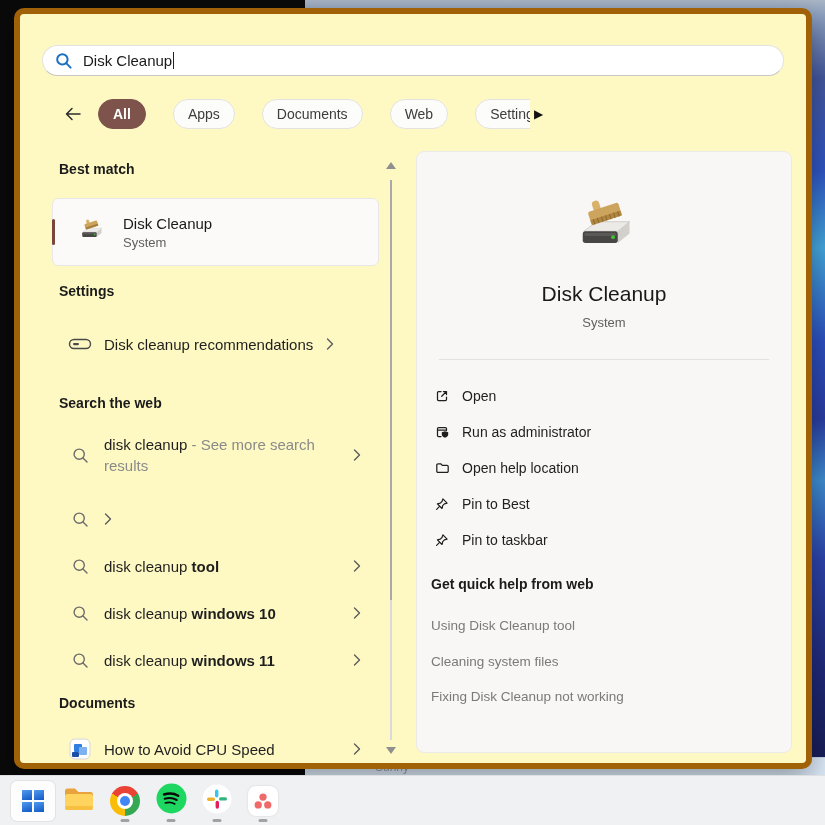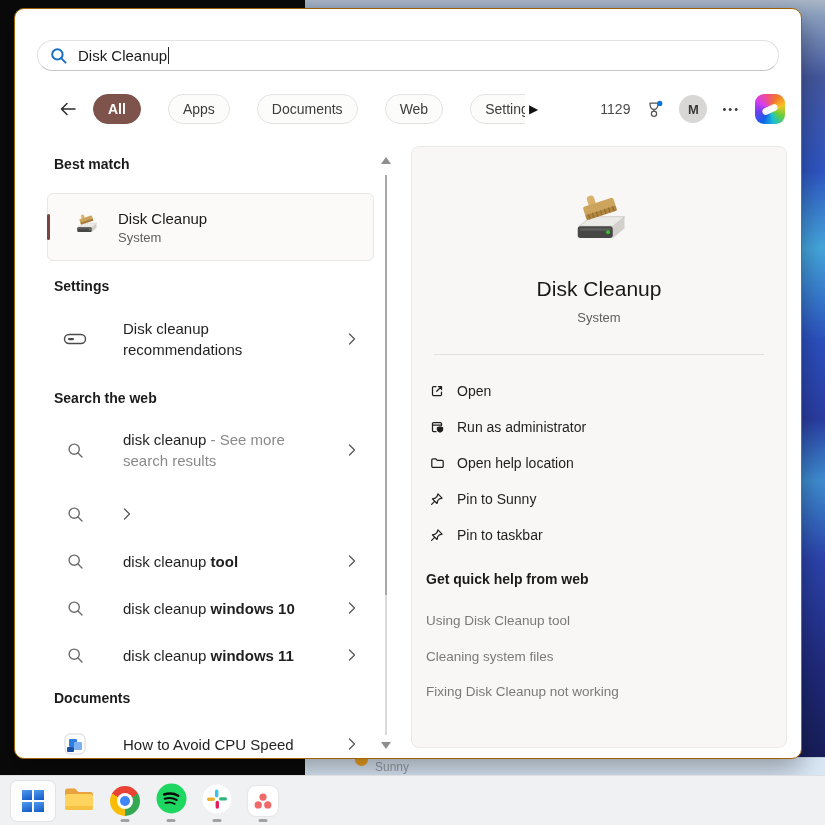--- a/index.html
+++ b/index.html
@@ -10,21 +10,21 @@
   .wallpaper{position:absolute;left:305px;top:0;width:520px;height:775px;
     background:linear-gradient(180deg,#aab6c6 0%,#8ba0c0 2%,#44589f 10%,#2f55c4 22%,
       #45a8de 32%,#2c50c0 44%,#2a3da3 54%,#3f8ed2 62%,#2c44ad 72%,#202a7c 86%,#161c52 100%);}
   .vm-taskbar{position:absolute;left:305px;top:757px;width:520px;height:18px;
     background:#dbe9f7;border-top:1px solid #c2d6ea;overflow:hidden;}
   .vm-sun{position:absolute;left:50px;top:-5px;width:13px;height:13px;border-radius:50%;
     background:#f5a623;}
   .vm-weather-label{position:absolute;left:70px;top:2px;font-size:12px;color:#9aa0a8;}
   
   .search-window{position:absolute;left:14px;top:8px;width:786px;height:749px;
-    background:#ffffff;border:1px solid #a16207;border-radius:10px;
+    background:#fef9c3;border:6px solid #a16207;border-radius:10px;
     box-shadow:0 10px 28px rgba(0,0,0,.35);overflow:hidden;}
   
   .searchbar{position:absolute;left:22px;top:31px;width:742px;height:31px;background:#fff;
     border:1px solid #e4e2e0;border-bottom:1px solid #c9c7c5;border-radius:17px;
     display:flex;align-items:center;padding:0 12px;box-sizing:border-box;}
   .searchbar .q-icon{display:flex;margin-right:10px;}
   .search-text{font-size:15px;color:#191919;}
   .caret{display:inline-block;width:1px;height:17px;background:#222;margin-left:1px;
     vertical-align:-3px;}
   
@@ -56,21 +56,21 @@
   .bm-item{position:absolute;left:32px;top:184px;width:327px;height:68px;background:#fbfaf9;
     border:1px solid #e9e7e5;border-radius:6px;display:flex;align-items:center;
     padding-left:24px;box-sizing:border-box;cursor:pointer;}
   .bm-accent{position:absolute;left:-1px;top:50%;transform:translateY(-50%);width:3px;
     height:26px;border-radius:2px;background:#7a453d;}
   .bm-text{margin-left:18px;}
   .bm-title{font-size:15px;color:#191919;}
   .bm-sub{font-size:13px;color:#5f5f5f;margin-top:3px;}
   
   .row{position:absolute;left:32px;width:327px;display:flex;align-items:center;
-    padding:0 14px 0 16px;box-sizing:border-box;cursor:pointer;gap:24px;}
+    padding:0 14px 0 16px;box-sizing:border-box;cursor:pointer;}
   .row .r-icon{flex:none;display:flex;width:24px;justify-content:center;}
   .row .r-label{margin-left:12px;font-size:15px;color:#1f1f1f;line-height:21px;flex:1;}
   .row .chev{flex:none;display:flex;margin-left:8px;}
   .bold{font-weight:700;}
   .muted{color:#8a8a8a;}
   .settings-item .r-label{max-width:210px;}
   
   .sb-up,.sb-down{position:absolute;left:366px;width:0;height:0;cursor:pointer;}
   .sb-up{top:148px;border-left:5px solid transparent;border-right:5px solid transparent;
     border-bottom:7px solid #8f8f8f;}
@@ -166,33 +166,20 @@
       </span>
       <div class="tabs-viewport">
         <span class="pill active">All</span>
         <span class="pill">Apps</span>
         <span class="pill">Documents</span>
         <span class="pill">Web</span>
         <span class="pill">Settings</span>
         <span class="pill clipped">Fold</span>
       </div>
       <span class="overflow-btn">▶</span>
-      <div class="top-right">
-        <span class="points">1129</span>
-        <span class="rewards">
-          <svg width="19" height="19" viewBox="0 0 19 19">
-            <path d="M5 3.2 h8 M5 3.2 c0 4.2 1.6 6.2 4 6.2 s4 -2 4 -6.2 M9 9.4 v2" fill="none" stroke="#565656" stroke-width="1.3" stroke-linecap="round"></path>
-            <circle cx="9" cy="13.8" r="2.6" fill="none" stroke="#565656" stroke-width="1.3"></circle>
-            <circle cx="14.8" cy="3.4" r="2.6" fill="#0a77d6"></circle>
-          </svg>
-        </span>
-        <span class="avatar">M</span>
-        <span class="dots">•••</span>
-        <span class="copilot"></span>
-      </div>
     </div>
 
     <div class="sec-header" style="top:147px">Best match</div>
 
     <div class="bm-item">
       <span class="bm-accent"></span>
       <span>
         <svg width="28" height="28" viewBox="0 0 64 64">
             <use href="#disk-cleanup-art"></use>
           </svg>
@@ -355,21 +342,21 @@
             </span>
           <span class="a-label">Open help location</span>
         </div>
         <div class="action-row">
           <span class="a-icon">
             <svg width="16" height="16" viewBox="0 0 16 16">
               <path d="M8.9 2.9 l4.2 4.2 -2.7.8 -1.7 1.7 -.7 2.9 -4.6-4.6 2.9-.7 1.7-1.7 z" fill="none" stroke="#1f1f1f" stroke-width="1.2" stroke-linejoin="round"></path>
               <line x1="5.6" y1="10.4" x2="2.6" y2="13.4" stroke="#1f1f1f" stroke-width="1.2" stroke-linecap="round"></line>
             </svg>
             </span>
-          <span class="a-label">Pin to Sunny</span>
+          <span class="a-label">Pin to Best</span>
         </div>
         <div class="action-row">
           <span class="a-icon">
             <svg width="16" height="16" viewBox="0 0 16 16">
               <path d="M8.9 2.9 l4.2 4.2 -2.7.8 -1.7 1.7 -.7 2.9 -4.6-4.6 2.9-.7 1.7-1.7 z" fill="none" stroke="#1f1f1f" stroke-width="1.2" stroke-linejoin="round"></path>
               <line x1="5.6" y1="10.4" x2="2.6" y2="13.4" stroke="#1f1f1f" stroke-width="1.2" stroke-linecap="round"></line>
             </svg>
             </span>
           <span class="a-label">Pin to taskbar</span>
         </div>

